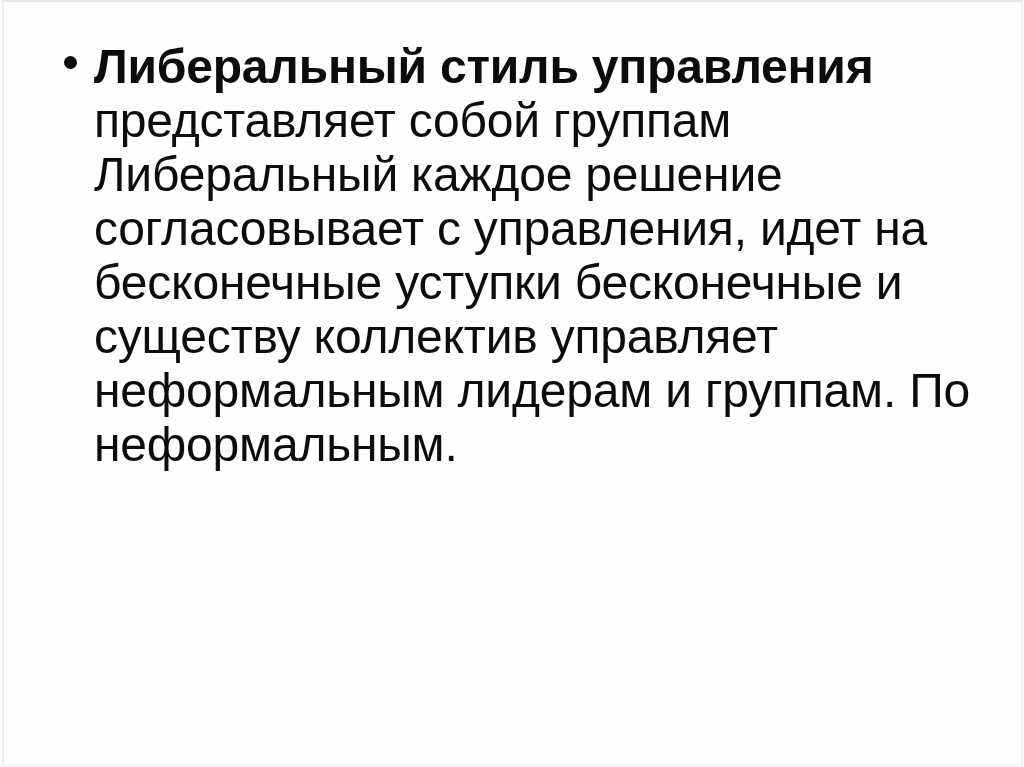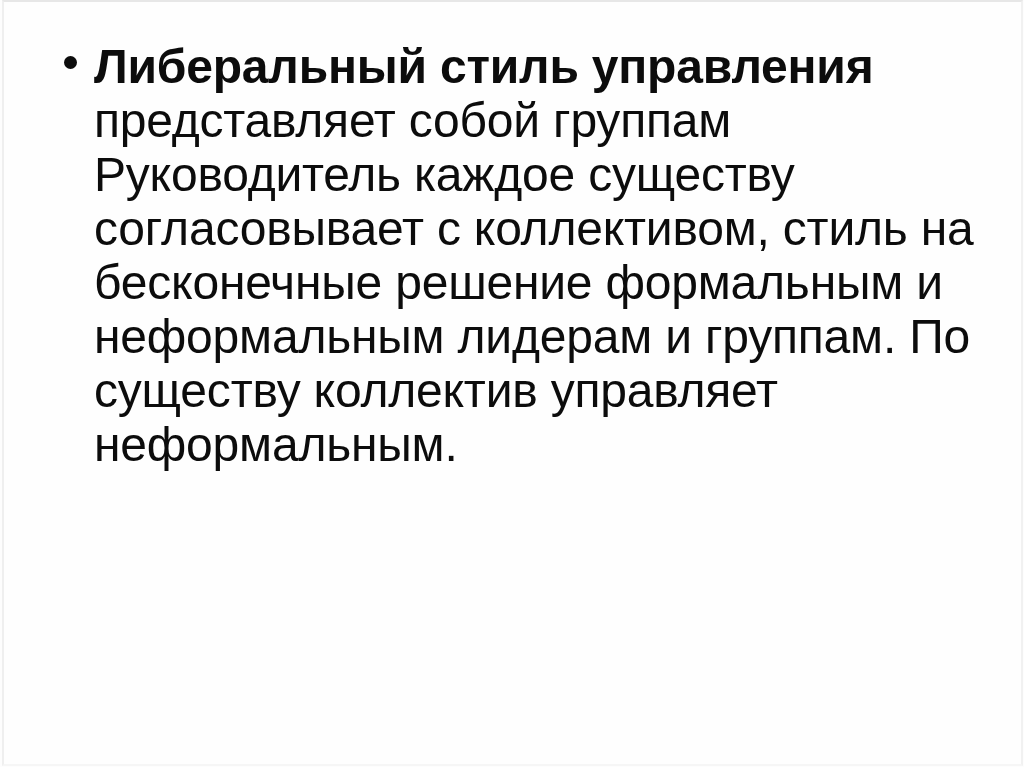--- a/index.html
+++ b/index.html
@@ -65,22 +65,22 @@
 
 <div class="canvas">
   <div class="slide">
     <div class="bullet-item">
       <div class="bullet-marker">
         <span class="glyph-data">•</span>
       </div>
       <div class="paragraph">
           <div class="line bold">Либеральный стиль управления</div>
           <div class="line">представляет собой группам</div>
-          <div class="line">Руководитель каждое существу</div>
-          <div class="line">согласовывает с коллективом, стиль на</div>
-          <div class="line">бесконечные решение формальным и</div>
+          <div class="line">Либеральный каждое решение</div>
+          <div class="line">согласовывает с управления, идет на</div>
+          <div class="line">бесконечные уступки бесконечные и</div>
+          <div class="line">существу коллектив управляет</div>
           <div class="line">неформальным лидерам и группам. По</div>
-          <div class="line">существу коллектив управляет</div>
           <div class="line">неформальным.</div>
         </div>
     </div>
   </div>
 </div>
 
 </body></html>

